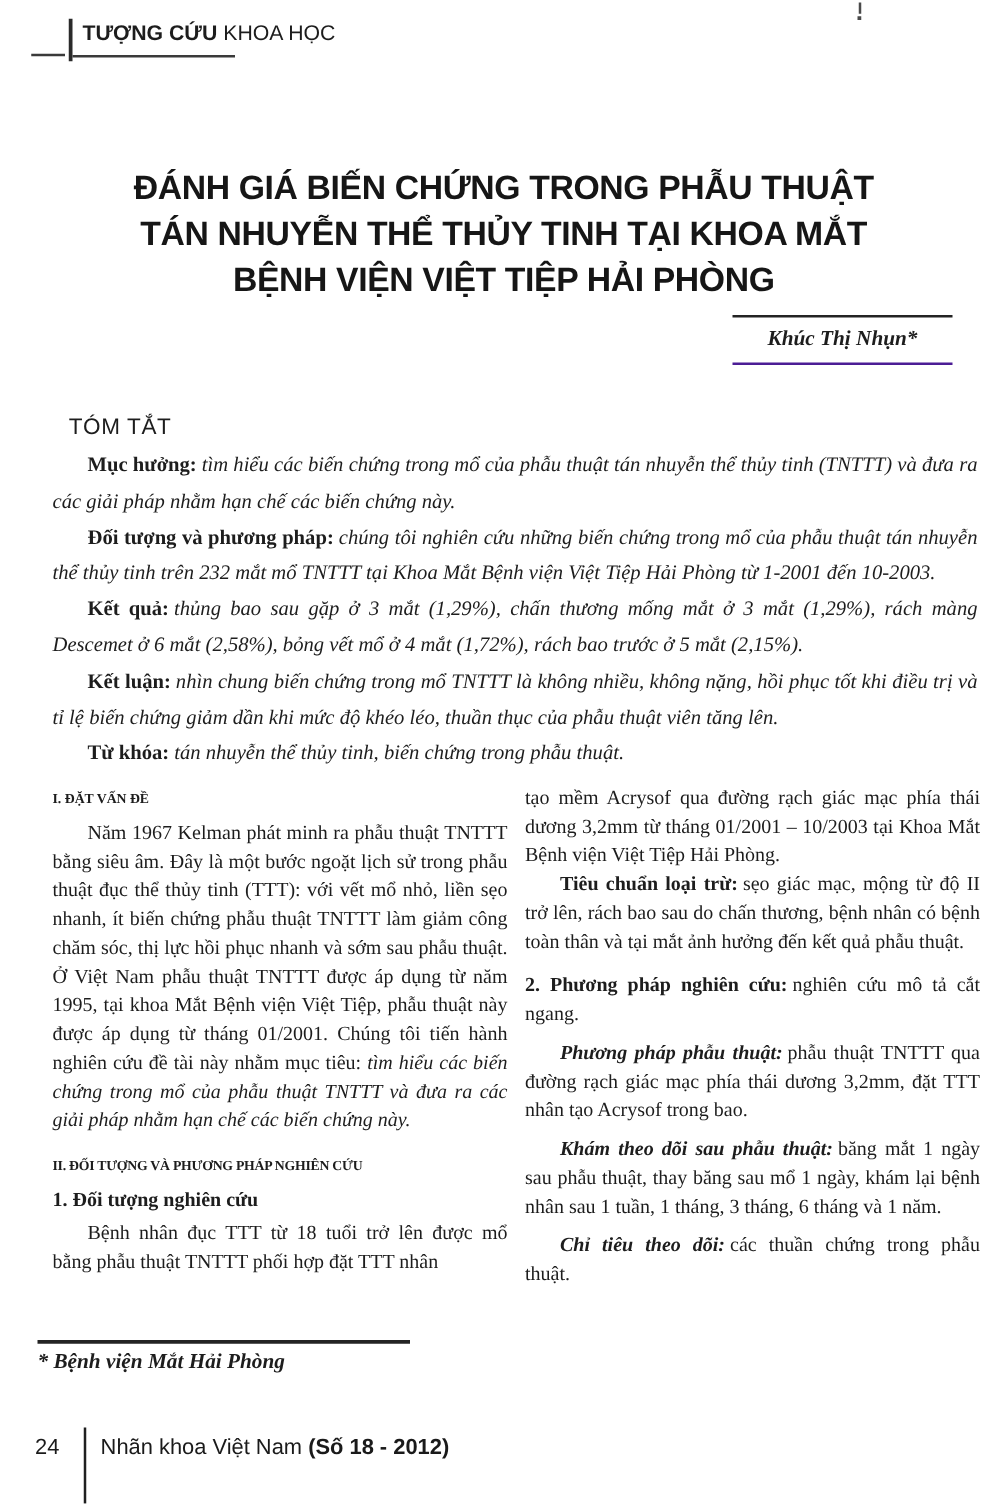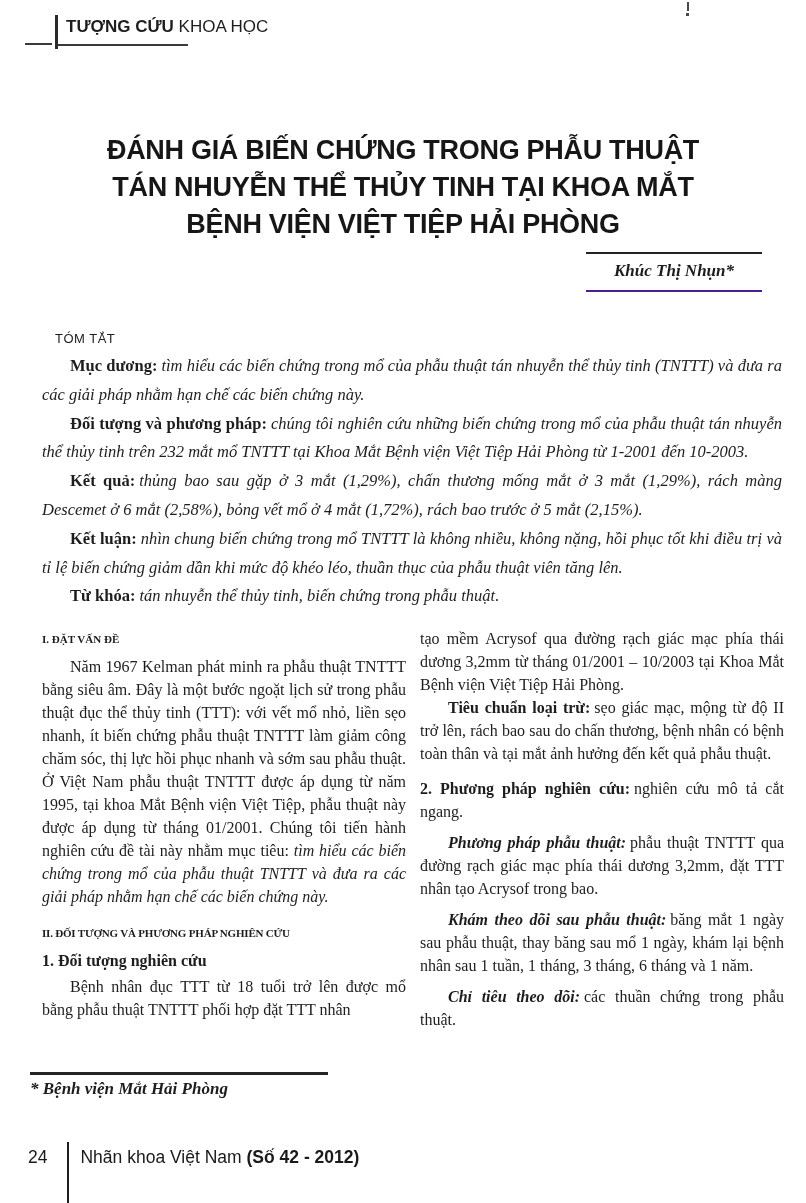--- a/index.html
+++ b/index.html
@@ -31,21 +31,21 @@
   .author-block{
     position:absolute;top:252px;right:44px;width:172px;
     border-top:2px solid #232323;border-bottom:2px solid #4c1d95;
     padding:7px 2px 9px;text-align:center;
     font-style:italic;font-weight:bold;font-size:17px;
   }
   
   .abstract{position:absolute;top:331px;left:42px;width:740px;}
   .abstract-heading{
     font-family:"Liberation Sans","DejaVu Sans",sans-serif;
-    font-size:13px;letter-spacing:0.5px;margin:0 0 6px 13px;font-weight:normal;
+    font-size:18px;letter-spacing:0.5px;margin:0 0 6px 13px;font-weight:normal;
   }
   .ab-para{
     margin:0;font-size:16.5px;line-height:28.8px;text-align:justify;
     text-indent:28px;font-style:italic;
   }
   .ab-para b{font-style:normal;font-weight:bold;margin-right:4px;}
   
   .columns{position:absolute;top:627px;left:42px;width:742px;display:flex;gap:14px;}
   .col{width:364px;font-size:16px;line-height:23px;text-align:justify;}
   .sec-heading{font-size:11px;font-weight:bold;margin:0 0 3px;line-height:25px;}
@@ -89,21 +89,21 @@
     <div>TÁN NHUYỄN THỂ THỦY TINH TẠI KHOA MẮT</div>
     <div>BỆNH VIỆN VIỆT TIỆP HẢI PHÒNG</div>
   </div>
 
   <div class="author-block">
     <div>Khúc Thị Nhụn*</div>
   </div>
 
   <div class="abstract">
     <div class="abstract-heading">TÓM TẮT</div>
-    <p class="ab-para"><b>Mục dương:</b><span>tìm hiểu các biến chứng trong mổ của phẫu thuật tán nhuyễn thể thủy tinh (TNTTT) và đưa ra các giải pháp nhằm hạn chế các biến chứng này.</span></p>
+    <p class="ab-para"><b>Mục hưởng:</b><span>tìm hiểu các biến chứng trong mổ của phẫu thuật tán nhuyễn thể thủy tinh (TNTTT) và đưa ra các giải pháp nhằm hạn chế các biến chứng này.</span></p>
     <p class="ab-para"><b>Đối tượng và phương pháp:</b><span>chúng tôi nghiên cứu những biến chứng trong mổ của phẫu thuật tán nhuyễn thể thủy tinh trên 232 mắt mổ TNTTT tại Khoa Mắt Bệnh viện Việt Tiệp Hải Phòng từ 1-2001 đến 10-2003.</span></p>
     <p class="ab-para"><b>Kết quả:</b><span>thủng bao sau gặp ở 3 mắt (1,29%), chấn thương mống mắt ở 3 mắt (1,29%), rách màng Descemet ở 6 mắt (2,58%), bỏng vết mổ ở 4 mắt (1,72%), rách bao trước ở 5 mắt (2,15%).</span></p>
     <p class="ab-para"><b>Kết luận:</b><span>nhìn chung biến chứng trong mổ TNTTT là không nhiều, không nặng, hồi phục tốt khi điều trị và tỉ lệ biến chứng giảm dần khi mức độ khéo léo, thuần thục của phẫu thuật viên tăng lên.</span></p>
     <p class="ab-para"><b>Từ khóa:</b><span>tán nhuyễn thể thủy tinh, biến chứng trong phẫu thuật.</span></p>
   </div>
 
   <div class="columns">
 
     <div class="col">
       <div class="sec-heading">I. ĐẶT VẤN ĐỀ</div>
@@ -123,15 +123,15 @@
     </div>
 
   </div>
 
   <div class="footnote">
     <div class="footnote-rule"></div>
     <div class="footnote-text">* Bệnh viện Mắt Hải Phòng</div>
   </div>
 
   <div class="footer-vline"></div>
-  <div class="footer"><span>24</span><span class="footer-journal">Nhãn khoa Việt Nam</span> <span class="footer-issue">(Số 42 - 2012)</span></div>
+  <div class="footer"><span>24</span><span class="footer-journal">Nhãn khoa Việt Nam</span> <span class="footer-issue">(Số 18 - 2012)</span></div>
 
 </div>
 
 </body></html>

